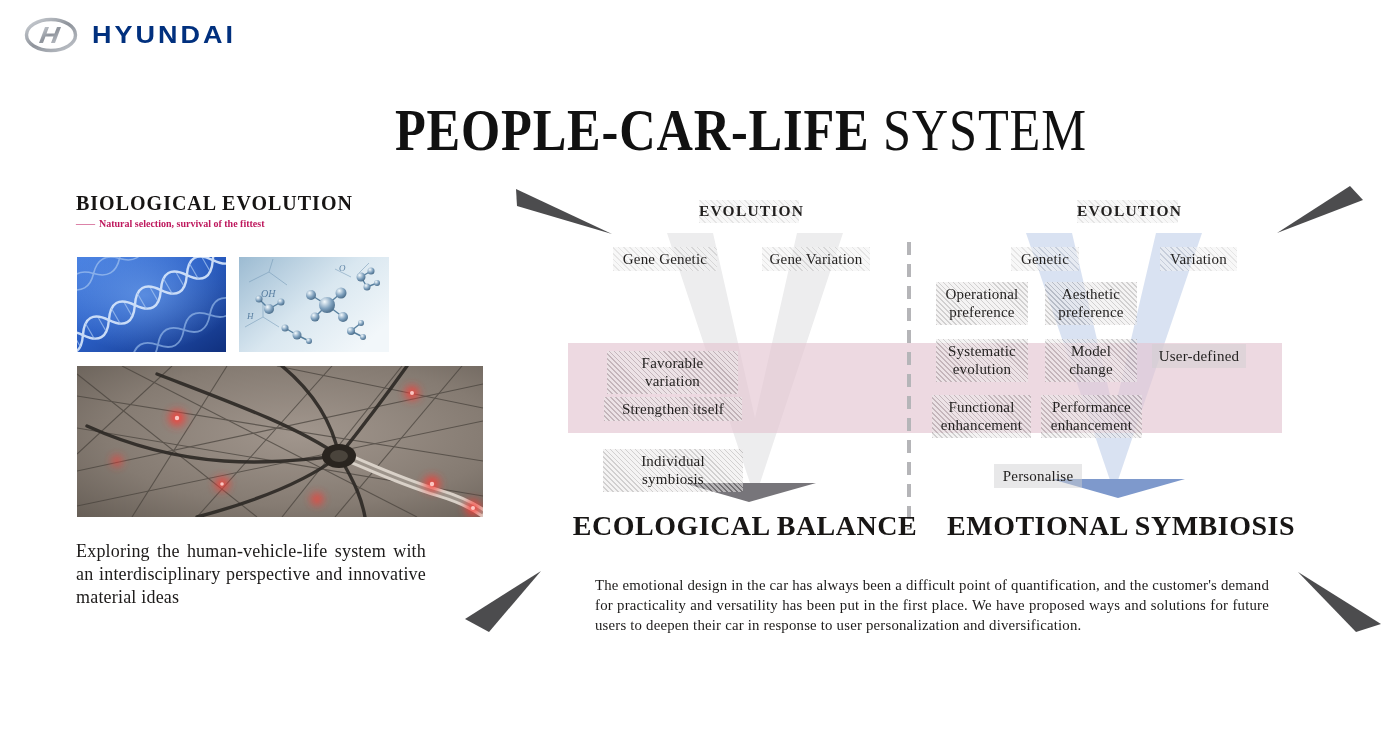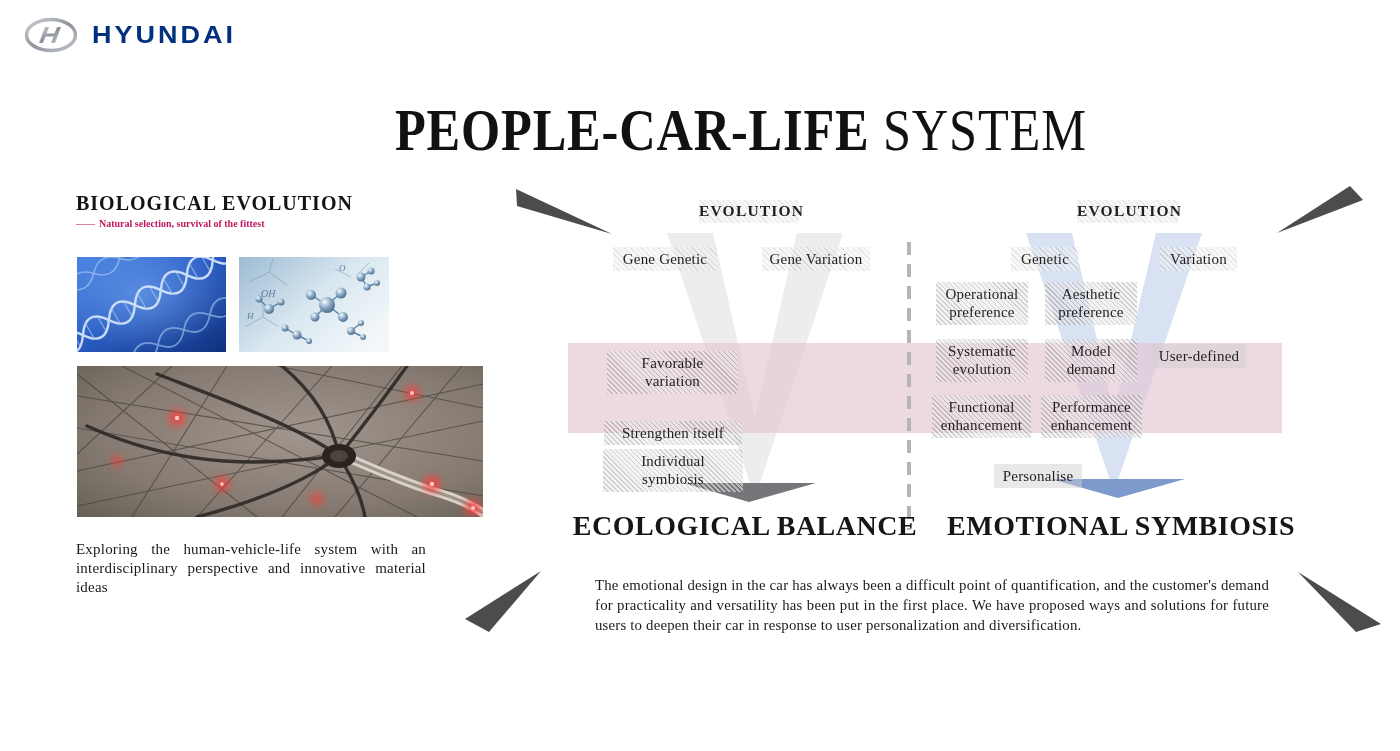--- a/index.html
+++ b/index.html
@@ -24,21 +24,21 @@
   .title-secondary{font-weight:400;margin-left:16px;letter-spacing:1px;}
   
   .bio-heading{position:absolute;left:76px;top:192px;font-size:20px;font-weight:700;letter-spacing:1px;color:#161413;text-align:right;}
   .bio-subheading{position:absolute;left:76px;top:218px;font-size:10px;font-weight:700;color:#be185d;}
   .dash{display:inline-block;transform:scaleX(1.9);transform-origin:left center;margin-right:13px;font-weight:400;}
   .img-box{position:absolute;overflow:hidden;}
   .img-dna{left:77px;top:257px;width:149px;height:95px;}
   .img-mol{left:239px;top:257px;width:150px;height:95px;}
   .img-neuron{left:77px;top:366px;width:406px;height:151px;}
   .bio-caption{
-    position:absolute;left:76px;top:540px;width:350px;font-size:15px;line-height:1.27;
+    position:absolute;left:76px;top:540px;width:350px;font-size:18px;line-height:1.27;
     text-align:justify;letter-spacing:.2px;color:#1c1a19;
   }
   
   .lbl{
     position:absolute;font-size:15px;text-align:center;line-height:1.22;
     padding:3px 6px;box-sizing:border-box;color:#211f1e;letter-spacing:.2px;
   }
   .hatch{
     background:repeating-linear-gradient(45deg,
       rgba(104,100,100,.30) 0px, rgba(104,100,100,.30) 1px,
@@ -273,31 +273,31 @@
       </g>
     </svg>
   </div>
 
   <div class="bio-caption">Exploring the human-vehicle-life system with an interdisciplinary perspective and innovative material ideas</div>
 
   <div class="lbl hatch-light badge" style="left:699px;top:200px;width:100px;">EVOLUTION</div>
   <div class="lbl hatch-light" style="left:613px;top:247px;width:104px;">Gene Genetic</div>
   <div class="lbl hatch-light" style="left:762px;top:247px;width:108px;">Gene Variation</div>
   <div class="lbl hatch" style="left:607px;top:351px;width:131px;">Favorable variation</div>
-  <div class="lbl hatch" style="left:604px;top:397px;width:138px;margin-top:24px;">Strengthen itself</div>
+  <div class="lbl hatch" style="left:604px;top:397px;width:138px;">Strengthen itself</div>
   <div class="lbl hatch" style="left:603px;top:449px;width:140px;">Individual symbiosis</div>
   <div class="result-heading" style="left:560px;top:510px;width:370px;">ECOLOGICAL BALANCE</div>
 
   <div class="lbl hatch-light badge" style="left:1077px;top:200px;width:101px;">EVOLUTION</div>
   <div class="lbl hatch-light" style="left:1011px;top:247px;width:68px;">Genetic</div>
   <div class="lbl hatch-light" style="left:1160px;top:247px;width:77px;">Variation</div>
   <div class="lbl hatch" style="left:936px;top:282px;width:92px;padding:3px 8px;">Operational preference</div>
   <div class="lbl hatch" style="left:1045px;top:282px;width:92px;padding:3px 8px;">Aesthetic preference</div>
   <div class="lbl hatch" style="left:936px;top:339px;width:92px;padding:3px 8px;">Systematic evolution</div>
-  <div class="lbl hatch" style="left:1045px;top:339px;width:92px;padding:3px 12px;">Model demand</div>
+  <div class="lbl hatch" style="left:1045px;top:339px;width:92px;padding:3px 12px;">Model change</div>
   <div class="lbl plain" style="left:1152px;top:344px;width:94px;">User-defined</div>
   <div class="lbl hatch" style="left:932px;top:395px;width:99px;padding:3px 5px;">Functional enhancement</div>
   <div class="lbl hatch" style="left:1041px;top:395px;width:101px;padding:3px 5px;">Performance enhancement</div>
   <div class="lbl plain" style="left:994px;top:448px;width:88px;margin-top:16px;">Personalise</div>
   <div class="result-heading" style="left:935px;top:510px;width:372px;">EMOTIONAL SYMBIOSIS</div>
 
   <div class="footer-text">The emotional design in the car has always been a difficult point of quantification, and the customer's demand for practicality and versatility has been put in the first place. We have proposed ways and solutions for future users to deepen their car in response to user personalization and diversification.</div>
 
 </div>
 

